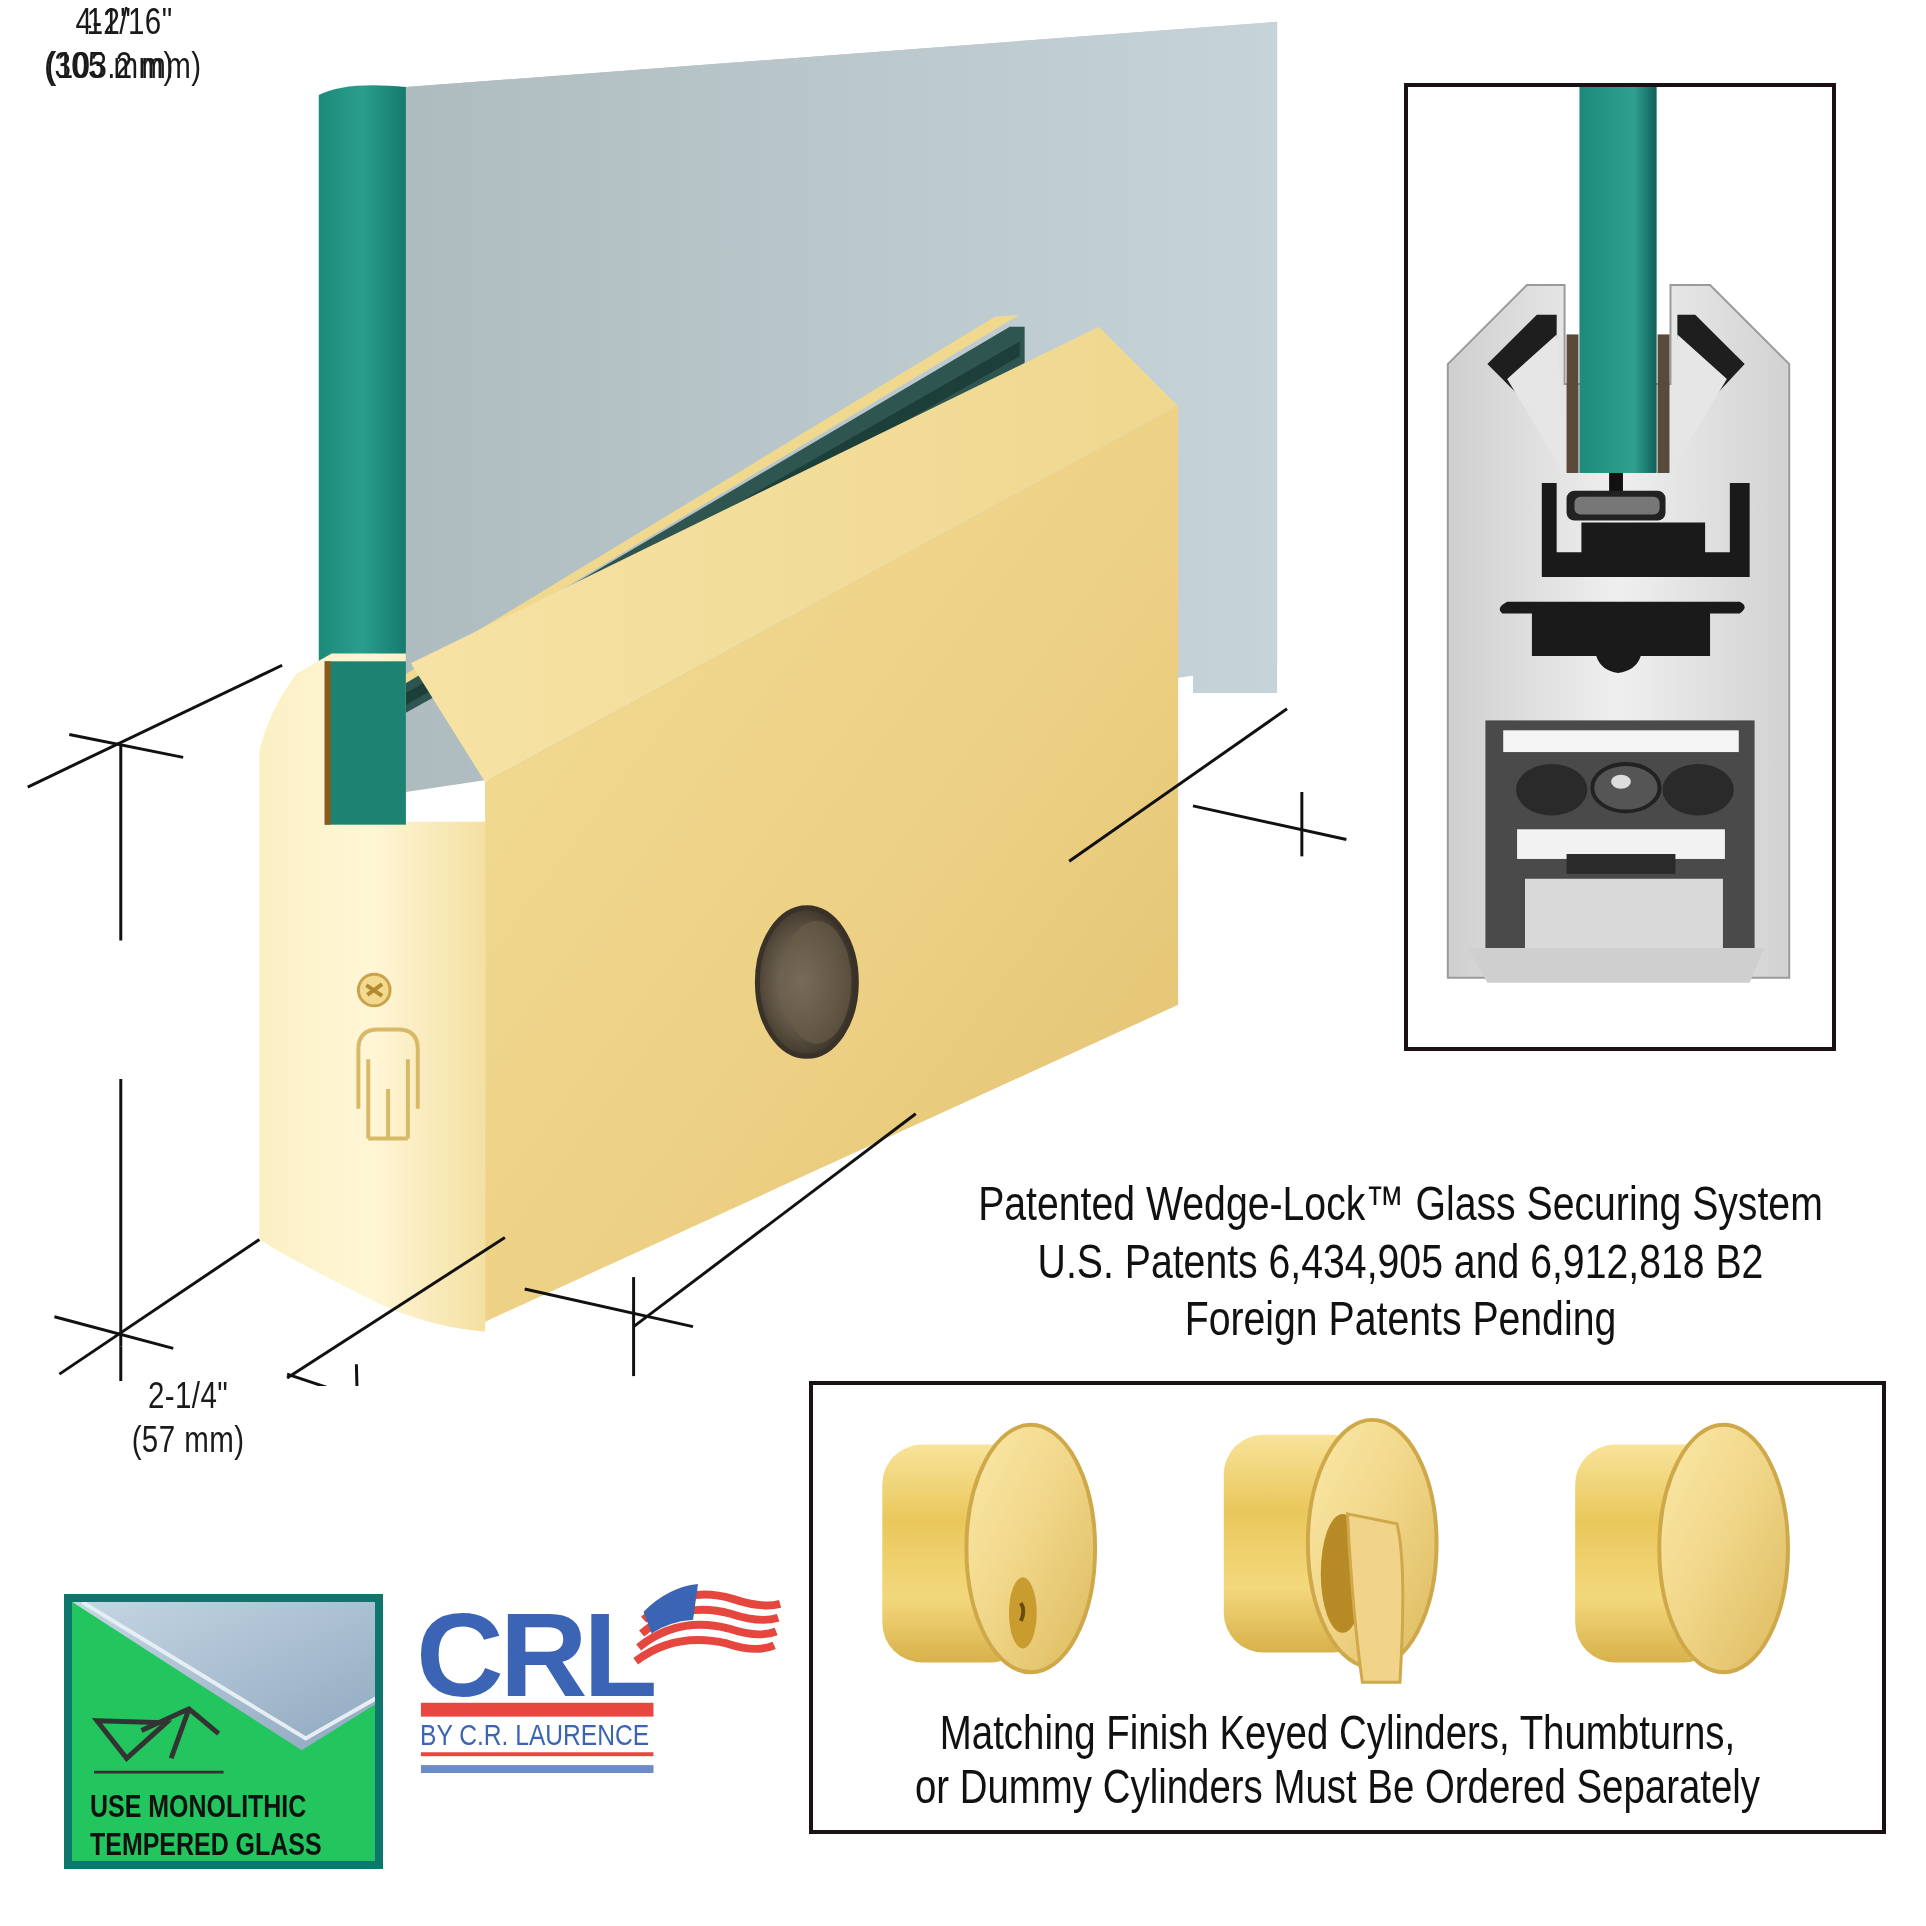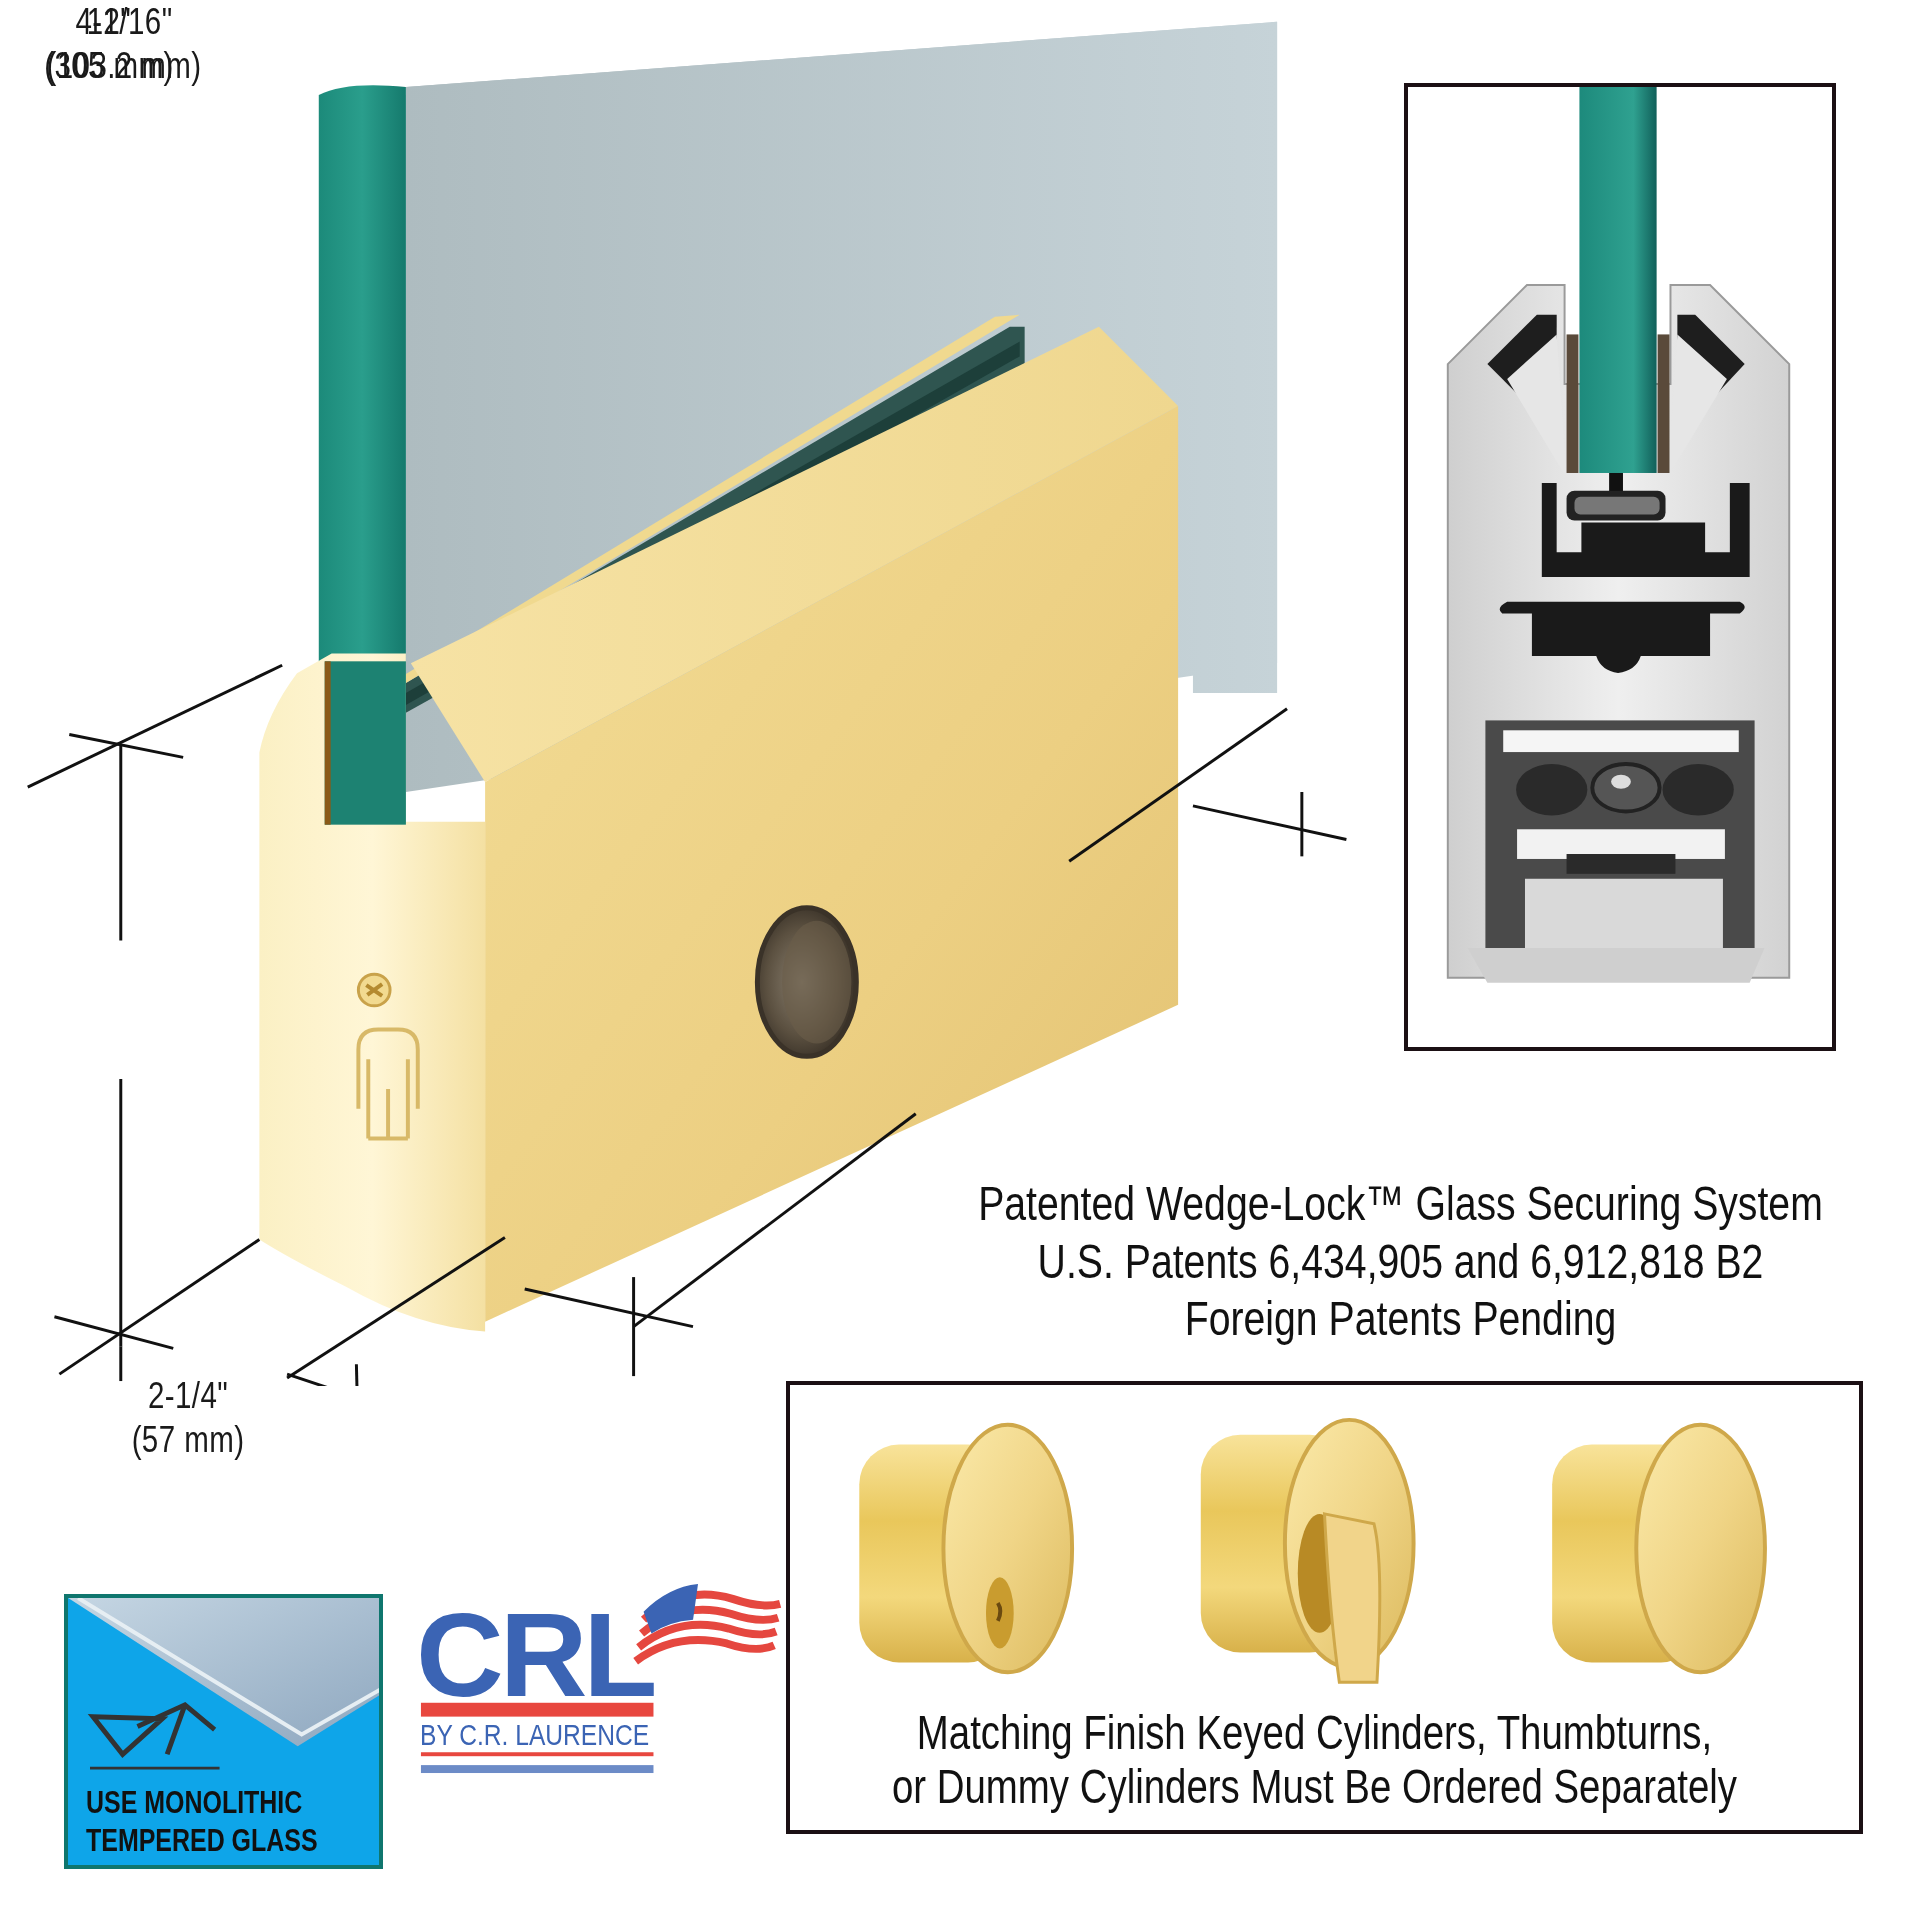--- a/index.html
+++ b/index.html
@@ -161,21 +161,21 @@
     <rect x="160" y="775" width="110" height="20" fill="#2a2a2a"></rect>
     <rect x="118" y="800" width="200" height="70" fill="#d9d9d9"></rect>
     <polygon points="60,870 360,870 345,905 80,905" fill="#cfcfcf"></polygon>
   </svg>
 </div>
 
 <div class="caption" style="left:871px;top:1178px;width:1059px;font-size:49px;line-height:51px;">Patented Wedge-Lock™ Glass Securing System</div>
 <div class="caption" style="left:871px;top:1236px;width:1059px;font-size:49px;line-height:51px;">U.S. Patents 6,434,905 and 6,912,818 B2</div>
 <div class="caption" style="left:871px;top:1293px;width:1059px;font-size:49px;line-height:51px;">Foreign Patents Pending</div>
 
-<div class="box" style="left:786px;top:1381px;width:1077px;height:453px;">
+<div class="box" style="left:809px;top:1381px;width:1077px;height:453px;">
   <svg width="1069" height="297" viewBox="0 0 1080 300" style="position:absolute;left:0;top:20px;">
     <defs>
       <linearGradient id="brassBody" x1="0" y1="0" x2="0" y2="1">
         <stop offset="0" stop-color="#f8e39a"></stop>
         <stop offset="0.35" stop-color="#e9c75b"></stop>
         <stop offset="0.7" stop-color="#f3d87c"></stop>
         <stop offset="1" stop-color="#d8b14a"></stop>
       </linearGradient>
       <linearGradient id="brassFace" x1="0" y1="0" x2="1" y2="1">
         <stop offset="0" stop-color="#fbeaaa"></stop>
@@ -200,21 +200,21 @@
 
     <g transform="translate(770,20)">
       <rect x="0" y="20" width="150" height="220" rx="40" fill="url(#brassBody)"></rect>
       <ellipse cx="150" cy="125" rx="65" ry="125" fill="url(#brassFace)" stroke="#cfa84a" stroke-width="4"></ellipse>
     </g>
   </svg>
   <div class="caption" style="left:-10px;top:322px;width:1069px;font-size:48px;line-height:51px;">Matching Finish Keyed Cylinders, Thumbturns,</div>
   <div class="caption" style="left:-10px;top:376px;width:1069px;font-size:48px;line-height:51px;">or Dummy Cylinders Must Be Ordered Separately</div>
 </div>
 
-<div class="abs" style="left:64px;top:1594px;width:319px;height:275px;border:4px solid #0f766e;background:#0ea5e9;box-sizing:border-box;overflow:hidden;">
+<div class="abs" style="left:64px;top:1594px;width:319px;height:275px;border:8px solid #0f766e;background:#22c55e;box-sizing:border-box;overflow:hidden;">
   <svg width="317" height="273" viewBox="0 0 320 276" style="position:absolute;left:0;top:0;">
     <defs>
       <linearGradient id="badgeGlass" x1="0" y1="0" x2="1" y2="1">
         <stop offset="0" stop-color="#c5d6e3"></stop>
         <stop offset="1" stop-color="#8ea7bf"></stop>
       </linearGradient>
     </defs>
     <polygon points="0,0 320,0 320,95 232,150" fill="url(#badgeGlass)"></polygon>
     <polyline points="10,0 236,138 320,90" fill="none" stroke="#e6eef3" stroke-width="4"></polyline>
     <g stroke="#333" stroke-width="5" fill="none">

